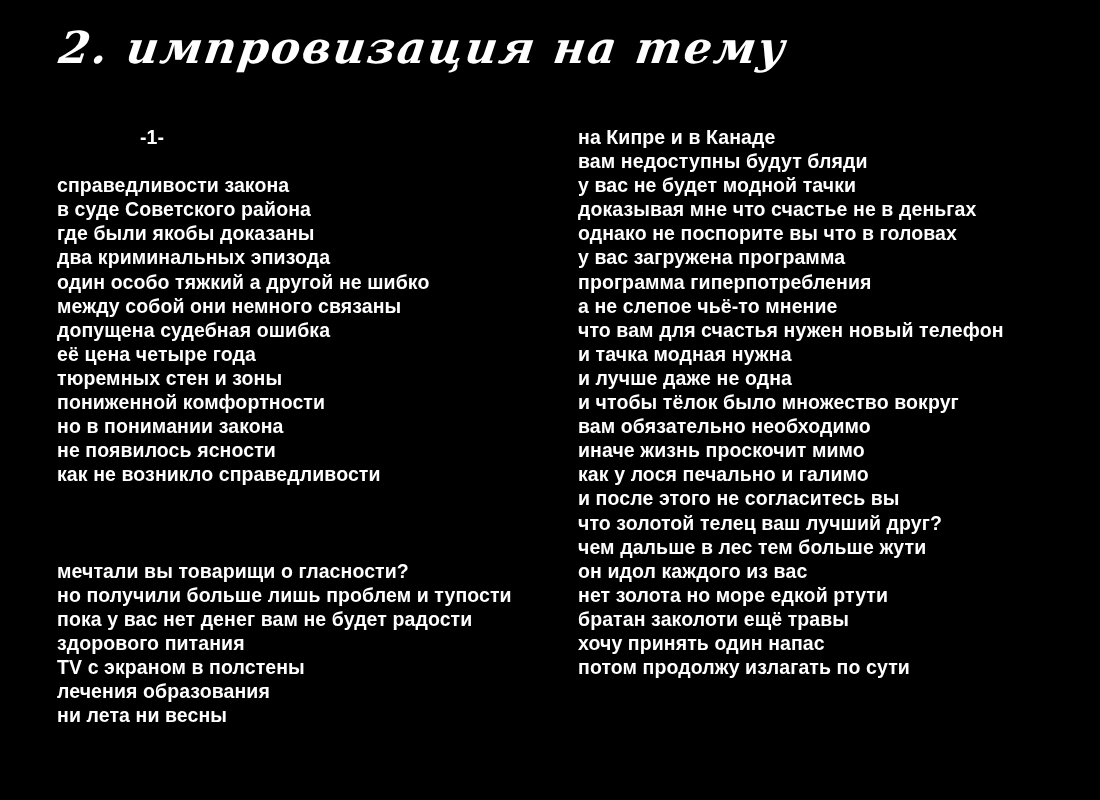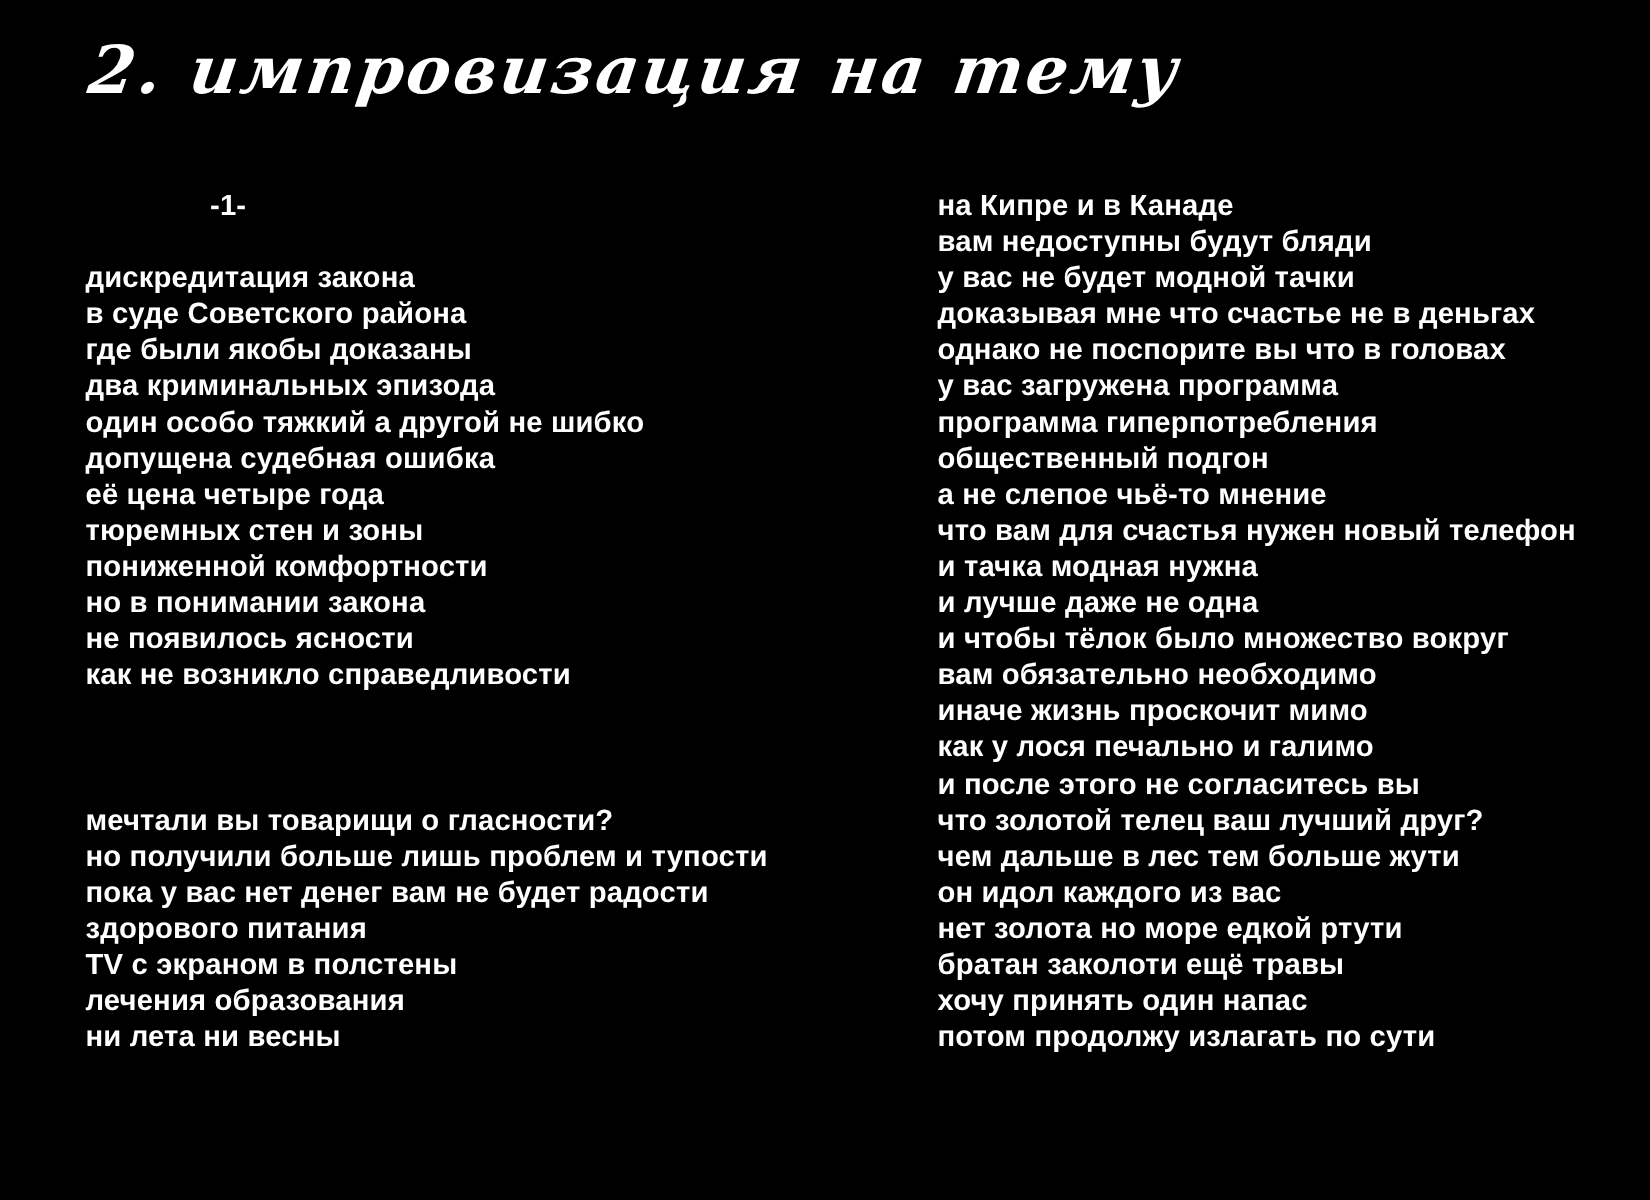--- a/index.html
+++ b/index.html
@@ -33,45 +33,46 @@
     position: absolute;
     top: 125px;
     color: #ffffff;
     font-size: 19.5px;
     font-weight: 700;
     line-height: 24.1px;
     letter-spacing: 0.1px;
     white-space: nowrap;
   }
   .lyrics-col.left  { left: 57px; }
-  .lyrics-col.right { left: 625px; }
+  .lyrics-col.right { left: 578px; }
   .section-marker {
     padding-left: 83px;
     height: 24.1px;
   }
   .stanza-gap-1 { height: 24.1px; }
   .stanza-gap-3 { height: 72.3px; }
   .line { height: 24.1px; }
 </style>
 </head>
 <body>
 
 <div class="page">
 
   <div class="title">2. импровизация на тему</div>
 
   <div class="lyrics-col left">
     <div class="section-marker">-1-</div>
     <div class="stanza-gap-1"></div>
     <div class="stanza">
-        <div class="line">дискредитация закона</div>
+        <div class="line">справедливости закона</div>
         <div class="line">в суде Советского района</div>
         <div class="line">где были якобы доказаны</div>
         <div class="line">два криминальных эпизода</div>
         <div class="line">один особо тяжкий а другой не шибко</div>
+        <div class="line">между собой они немного связаны</div>
         <div class="line">допущена судебная ошибка</div>
         <div class="line">её цена четыре года</div>
         <div class="line">тюремных стен и зоны</div>
         <div class="line">пониженной комфортности</div>
         <div class="line">но в понимании закона</div>
         <div class="line">не появилось ясности</div>
         <div class="line">как не возникло справедливости</div>
       </div>
     <div class="stanza-gap-3"></div>
     <div class="stanza">
@@ -87,21 +88,20 @@
 
   <div class="lyrics-col right">
     <div class="stanza">
         <div class="line">на Кипре и в Канаде</div>
         <div class="line">вам недоступны будут бляди</div>
         <div class="line">у вас не будет модной тачки</div>
         <div class="line">доказывая мне что счастье не в деньгах</div>
         <div class="line">однако не поспорите вы что в головах</div>
         <div class="line">у вас загружена программа</div>
         <div class="line">программа гиперпотребления</div>
-        <div class="line">общественный подгон</div>
         <div class="line">а не слепое чьё-то мнение</div>
         <div class="line">что вам для счастья нужен новый телефон</div>
         <div class="line">и тачка модная нужна</div>
         <div class="line">и лучше даже не одна</div>
         <div class="line">и чтобы тёлок было множество вокруг</div>
         <div class="line">вам обязательно необходимо</div>
         <div class="line">иначе жизнь проскочит мимо</div>
         <div class="line">как у лося печально и галимо</div>
         <div class="line">и после этого не согласитесь вы</div>
         <div class="line">что золотой телец ваш лучший друг?</div>

